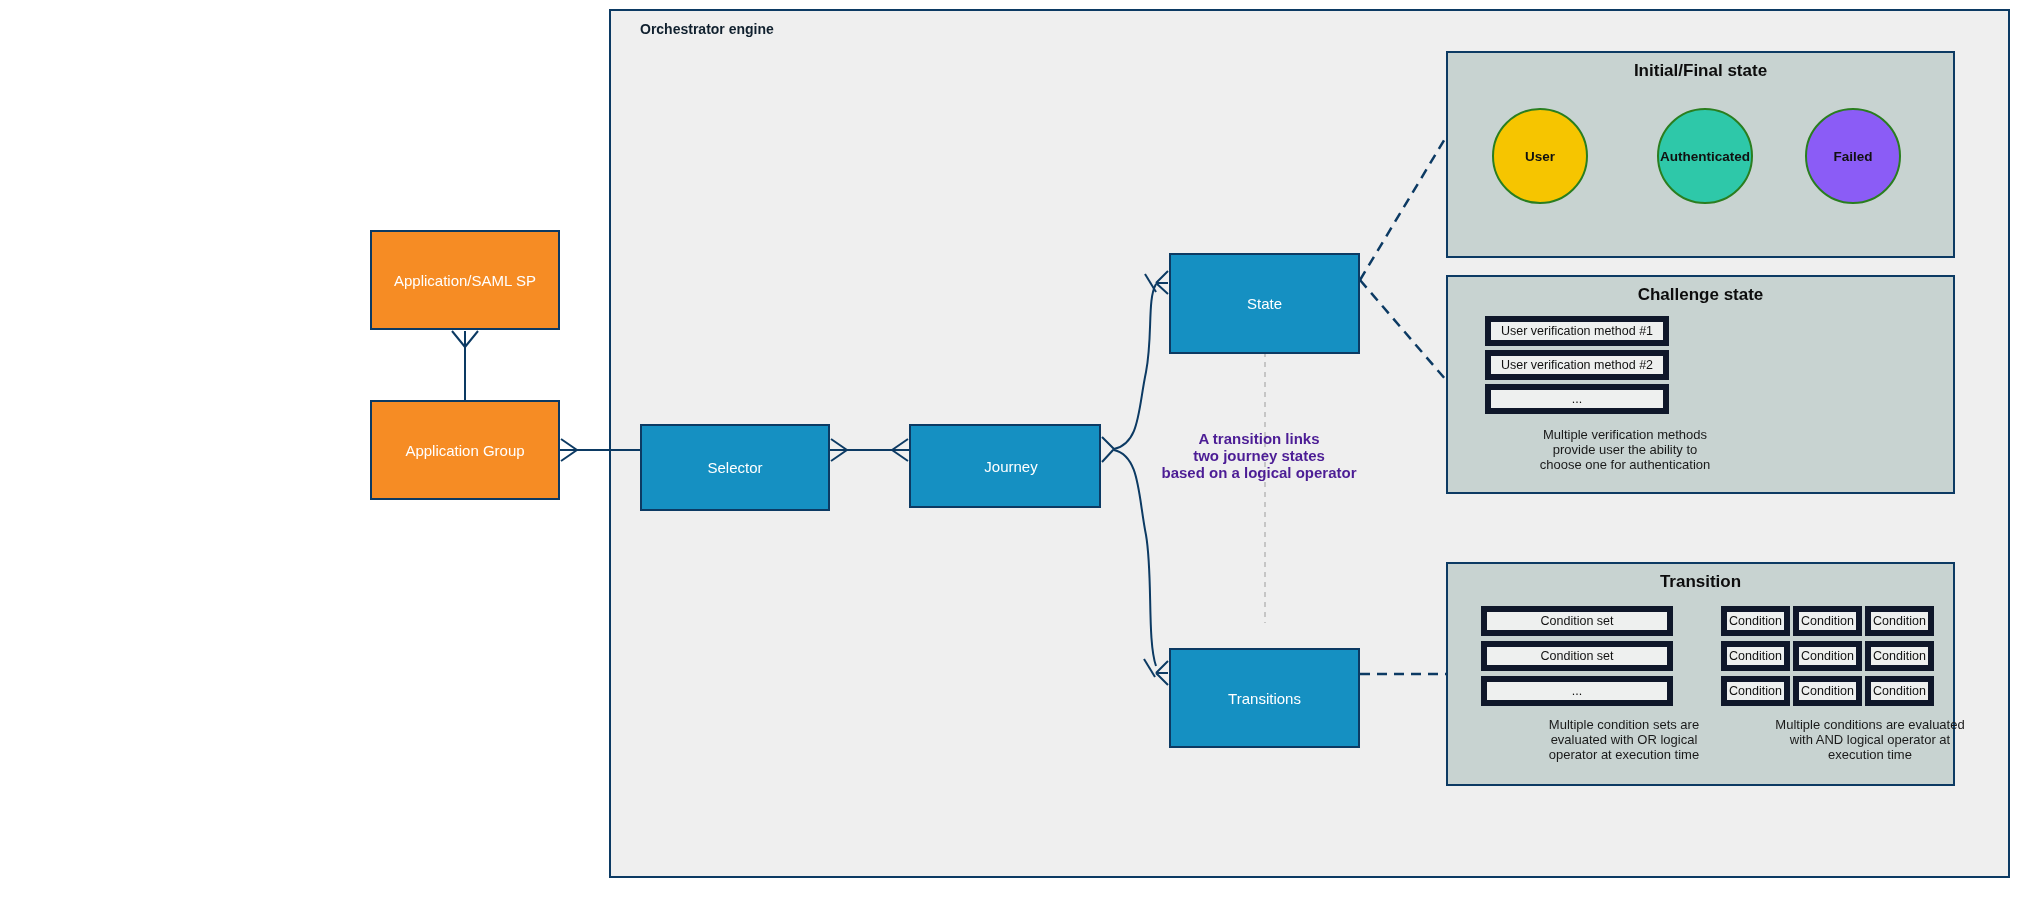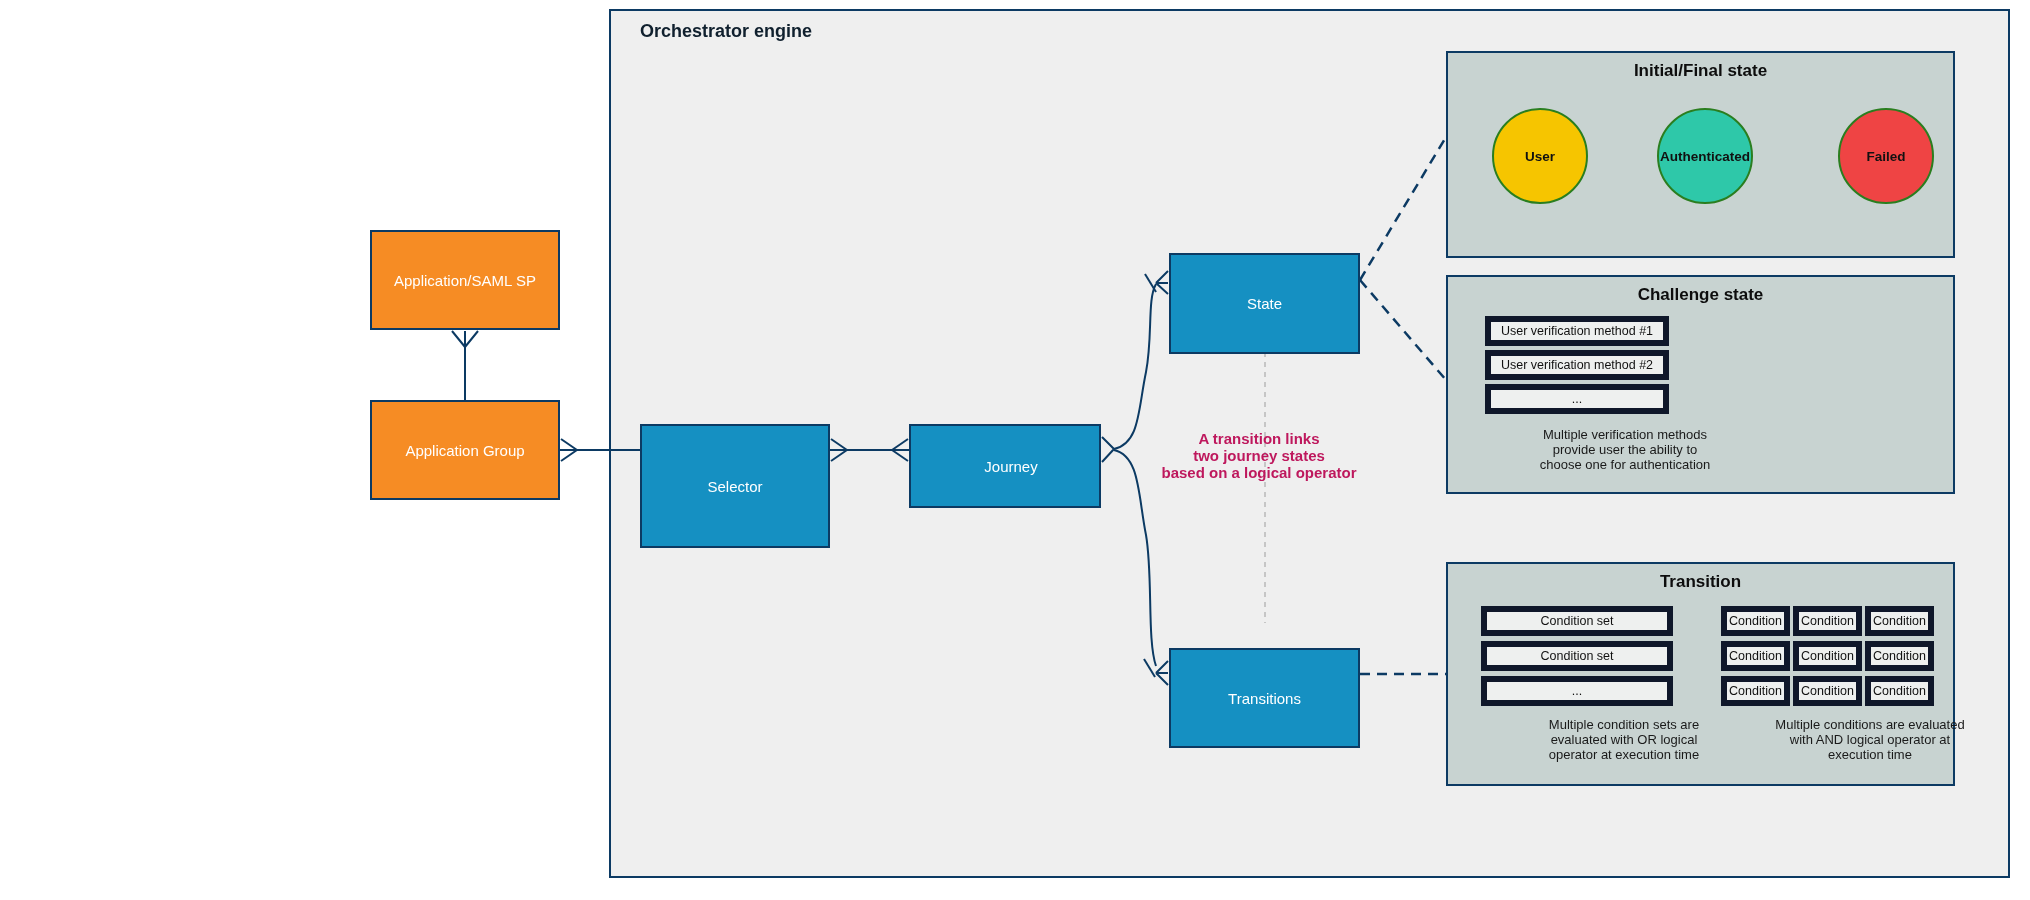--- a/index.html
+++ b/index.html
@@ -1,29 +1,29 @@
 <!DOCTYPE html>
 <html><head>
 <meta charset="utf-8">
 <style>
   html,body{margin:0;padding:0;background:#ffffff;}
   body{font-family:"Liberation Sans", sans-serif;}
   .canvas{position:relative;width:2030px;height:900px;background:#ffffff;overflow:hidden;}
   .engine{position:absolute;left:609px;top:9px;width:1401px;height:869px;background:#efefef;border:2px solid #0c3a63;box-sizing:border-box;}
-  .engine-title{position:absolute;left:640px;top:21px;font-size:18px;font-weight:bold;color:#10202e;}
+  .engine-title{position:absolute;left:640px;top:21px;font-size:14px;font-weight:bold;color:#10202e;}
   svg.wires{position:absolute;left:0;top:0;width:2030px;height:900px;pointer-events:none;}
   .node{position:absolute;display:flex;align-items:center;justify-content:center;color:#ffffff;font-size:15px;border:2px solid #0c3a63;box-sizing:border-box;text-align:center;}
   .node.orange{background:#f68c24;}
   .node.blue{background:#1590c2;margin-top:24px;}
   .panel{position:absolute;background:#c8d3d1;border:2px solid #0c3a63;box-sizing:border-box;}
   .panel-title{position:absolute;left:0;top:8px;width:100%;text-align:center;font-weight:bold;font-size:17px;color:#0d0d0d;}
   .circle{position:absolute;width:96px;height:96px;border-radius:50%;border:2.5px solid #2a7e1f;box-sizing:border-box;display:flex;align-items:center;justify-content:center;font-weight:bold;font-size:13.5px;color:#111;text-align:center;}
   .slot{position:absolute;height:30px;background:#eef0ef;border:6px solid #0f172a;box-sizing:border-box;display:flex;align-items:center;justify-content:center;font-size:12.5px;color:#111;}
   .caption{position:absolute;text-align:center;font-size:13px;line-height:15px;color:#1a1a1a;padding-left:48px;}
-  .annotation{position:absolute;left:1129px;top:430px;width:260px;text-align:center;font-weight:bold;font-size:15px;line-height:17px;color:#be185d;}
+  .annotation{position:absolute;left:1129px;top:430px;width:260px;text-align:center;font-weight:bold;font-size:15px;line-height:17px;color:#4c1d95;}
 </style>
 </head>
 <body>
 
 <div class="canvas">
 
   <div class="engine"></div>
   <div class="engine-title">Orchestrator engine</div>
 
   <svg class="wires" viewBox="0 0 2030 900">
@@ -57,21 +57,21 @@
     <path d="M1360,674 H1446" stroke="#0c3a63" stroke-width="2.5" stroke-dasharray="10 7" fill="none"></path>
   </svg>
 
   <div class="node orange" style="left:370px;top:230px;width:190px;height:100px;">
     <span>Application/SAML SP</span>
   </div>
   <div class="node orange" style="left:370px;top:400px;width:190px;height:100px;">
     <span>Application Group</span>
   </div>
 
-  <div class="node blue" style="left:640px;top:400px;width:190px;height:124px;">
+  <div class="node blue" style="left:640px;top:400px;width:190px;height:87px;">
     <span>Selector</span>
   </div>
   <div class="node blue" style="left:909px;top:400px;width:192px;height:84px;padding-left:12px;">
     <span>Journey</span>
   </div>
   <div class="node blue" style="left:1169px;top:229px;width:191px;height:101px;">
     <span>State</span>
   </div>
   <div class="node blue" style="left:1169px;top:624px;width:191px;height:100px;">
     <span>Transitions</span>
@@ -84,21 +84,21 @@
   </div>
 
   <div class="panel" style="left:1446px;top:51px;width:509px;height:207px;">
     <div class="panel-title">Initial/Final state</div>
     <div class="circle" style="left: 44px; top: 55px; background-color: rgb(246, 197, 0);">
       <span>User</span>
     </div>
     <div class="circle" style="left: 209px; top: 55px; background-color: rgb(46, 200, 169);">
       <span>Authenticated</span>
     </div>
-    <div class="circle" style="left: 390px; top: 55px; background-color: #ef4444;">
+    <div class="circle" style="left: 357px; top: 55px; background-color: #8b5cf6;">
       <span>Failed</span>
     </div>
   </div>
 
   <div class="panel" style="left:1446px;top:275px;width:509px;height:219px;">
     <div class="panel-title">Challenge state</div>
     <div class="slot" style="left:37px;top:39px;width:184px;">User verification method #1</div>
     <div class="slot" style="left:37px;top:73px;width:184px;">User verification method #2</div>
     <div class="slot" style="left:37px;top:107px;width:184px;">...</div>
     <div class="caption" style="left:0px;top:150px;width:258px;">

